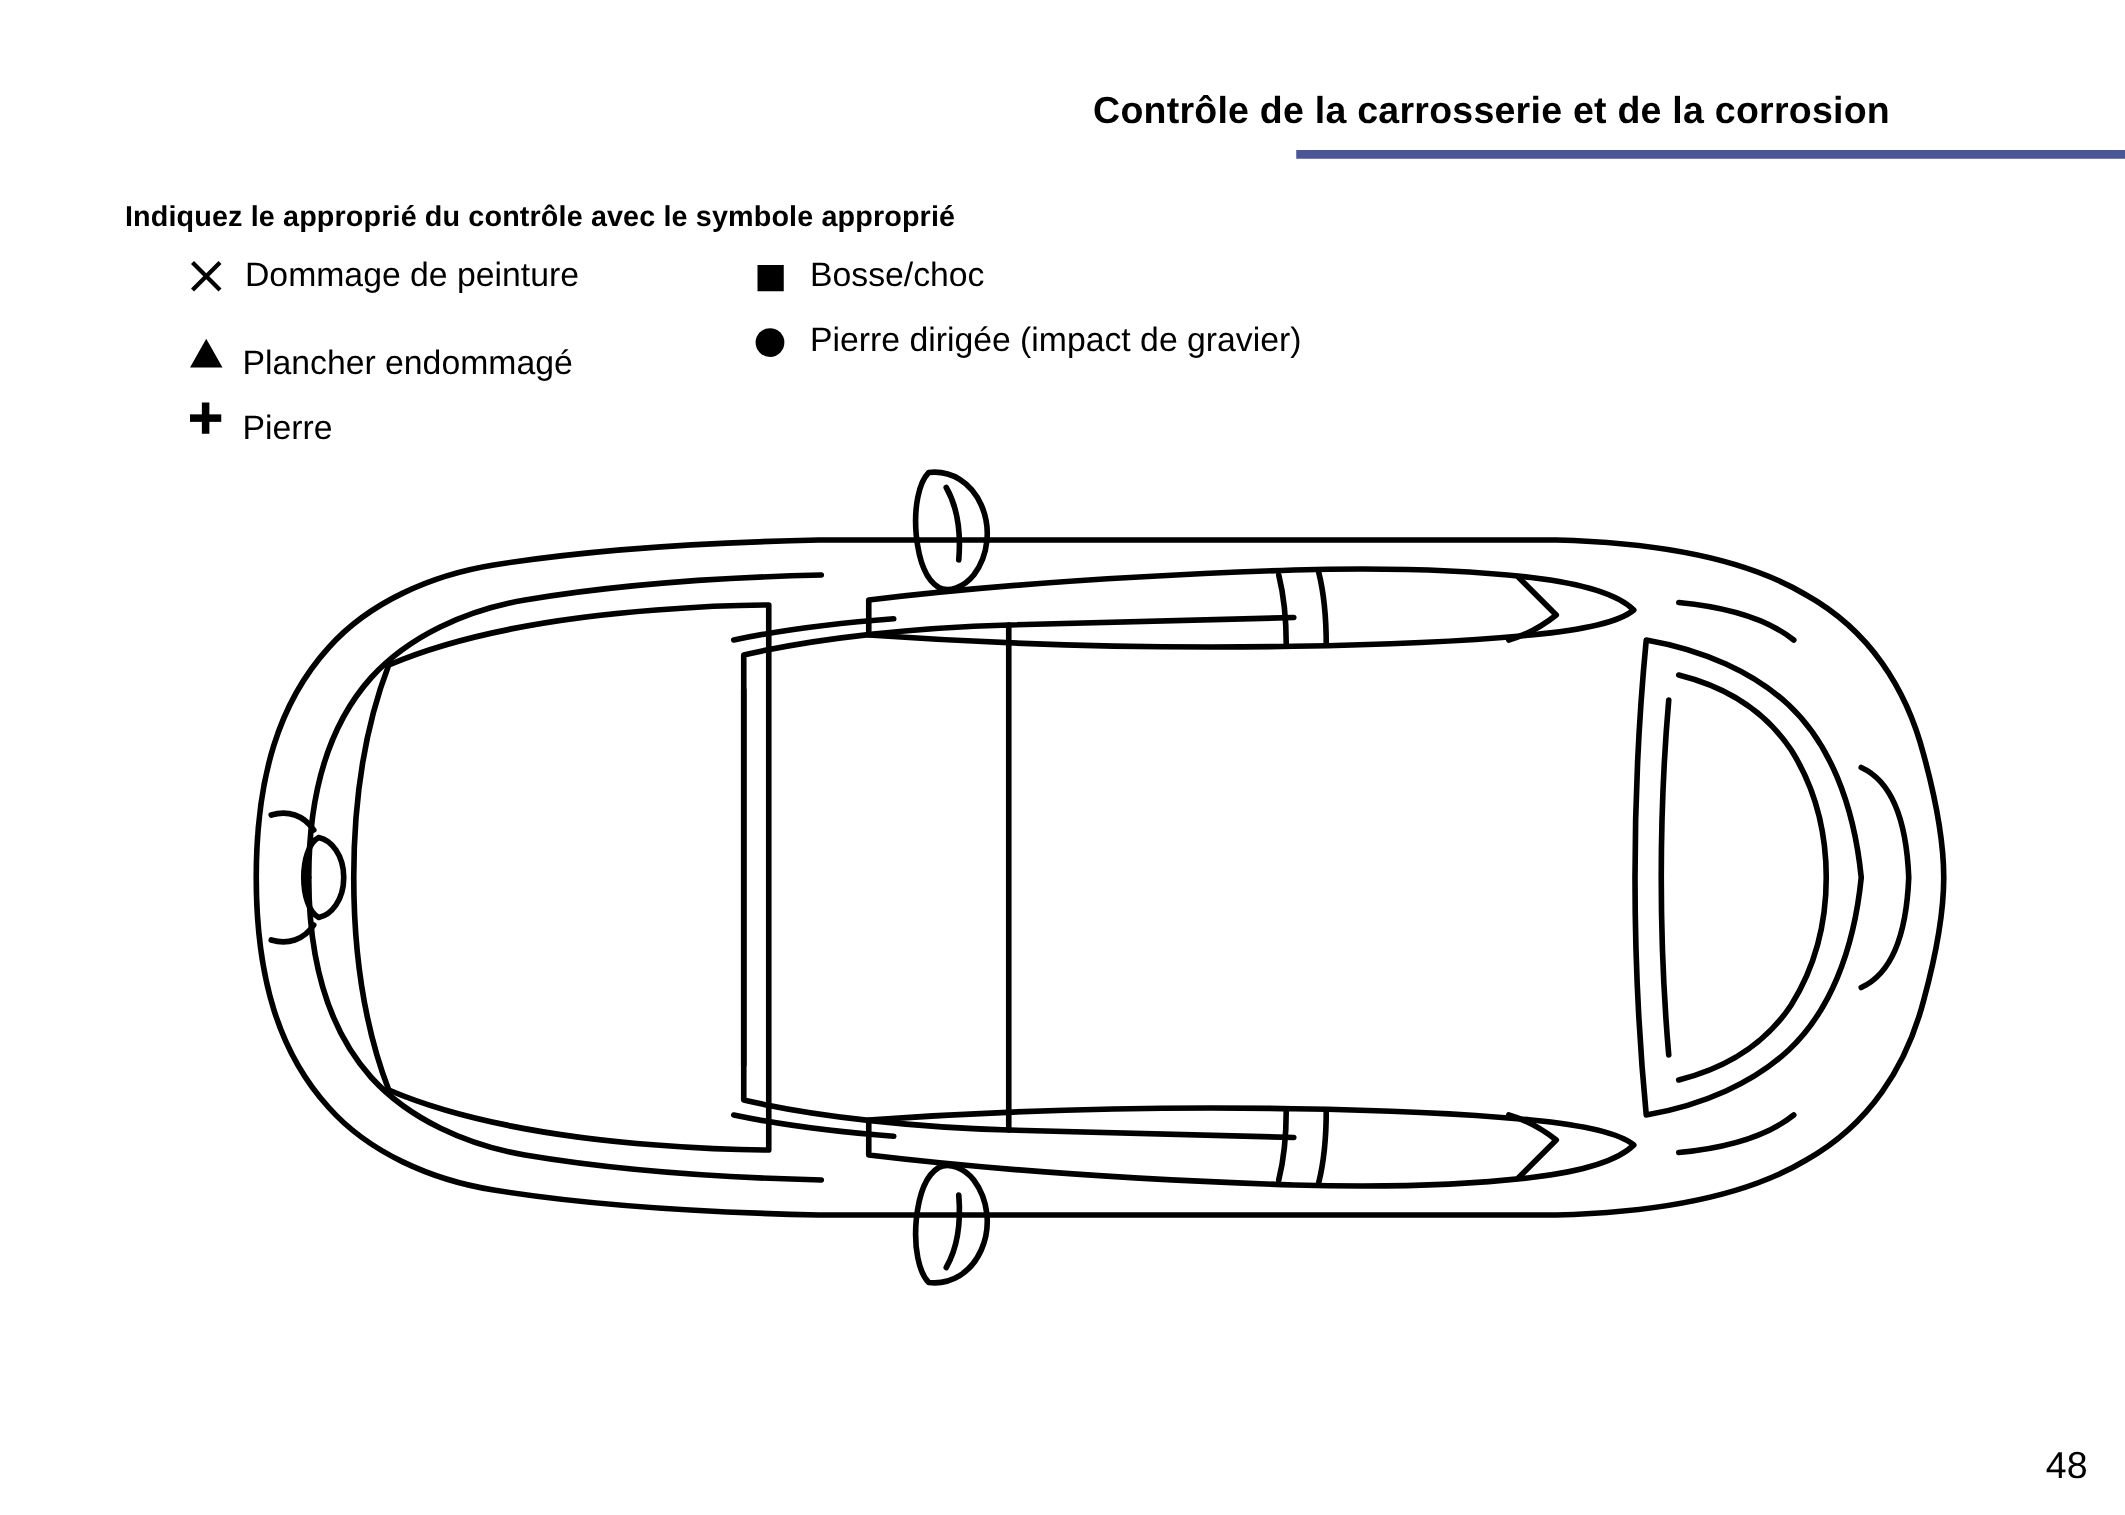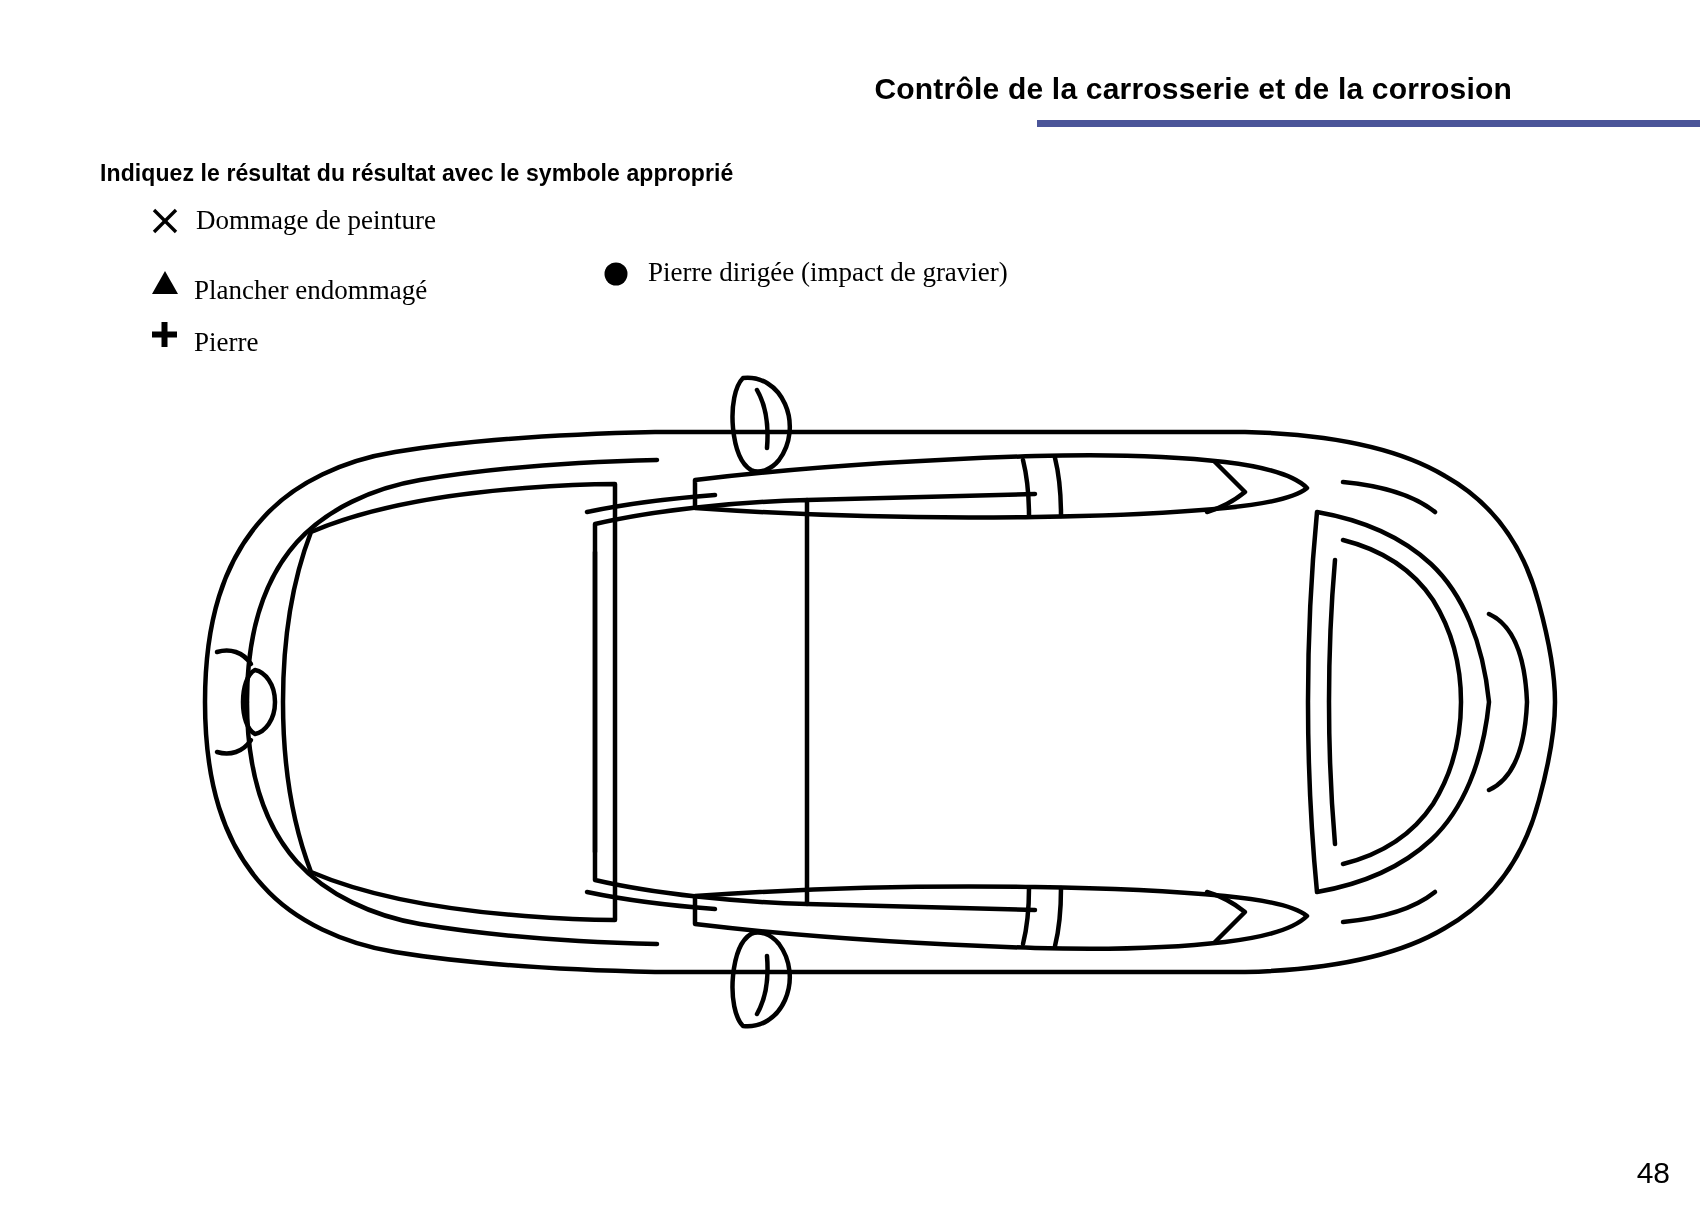--- a/index.html
+++ b/index.html
@@ -52,21 +52,20 @@
   .legend-heading {
     font-size: 23px;
     font-weight: bold;
     margin: 0 0 18px 0;
     letter-spacing: 0.1px;
   }
   .legend-grid {
     position: relative;
     margin-left: 50px;
     width: 1250px;
-    font-family: Liberation Serif, serif;
   }
   .legend-row {
     display: flex;
     align-items: flex-start;
     height: 52px;
   }
   .legend-cell {
     display: flex;
     align-items: center;
     flex: 0 0 auto;
@@ -108,33 +107,41 @@
 </style>
 </head>
 <body>
 
 <div class="header">
   <div class="header-title">Contrôle de la carrosserie et de la corrosion</div>
   <div class="header-rule"></div>
 </div>
 
 <div class="legend">
-  <div class="legend-heading">Indiquez le résultat du résultat avec le symbole approprié</div>
+  <div class="legend-heading">Indiquez le approprié du contrôle avec le symbole approprié</div>
 
   <div class="legend-grid">
 
     <div class="legend-row">
       <div class="legend-cell col1">
         <span class="sym">
           <svg width="30" height="30" viewBox="0 0 30 30">
             <line x1="4" y1="5" x2="26" y2="27" stroke="#000" stroke-width="3.4"></line>
             <line x1="26" y1="5" x2="4" y2="27" stroke="#000" stroke-width="3.4"></line>
           </svg>
         </span>
         <span class="legend-label">Dommage de peinture</span>
+      </div>
+      <div class="legend-cell col2">
+        <span class="sym">
+          <svg width="30" height="30" viewBox="0 0 30 30">
+            <rect x="4" y="7" width="21" height="21" fill="#000"></rect>
+          </svg>
+        </span>
+        <span class="legend-label">Bosse/choc</span>
       </div>
     </div>
 
     <div class="legend-row">
       <div class="legend-cell col1">
         <span class="sym">
           <svg width="30" height="30" viewBox="0 0 30 30">
             <polygon points="15,5 28,28 2,28" fill="#000"></polygon>
           </svg>
         </span>

